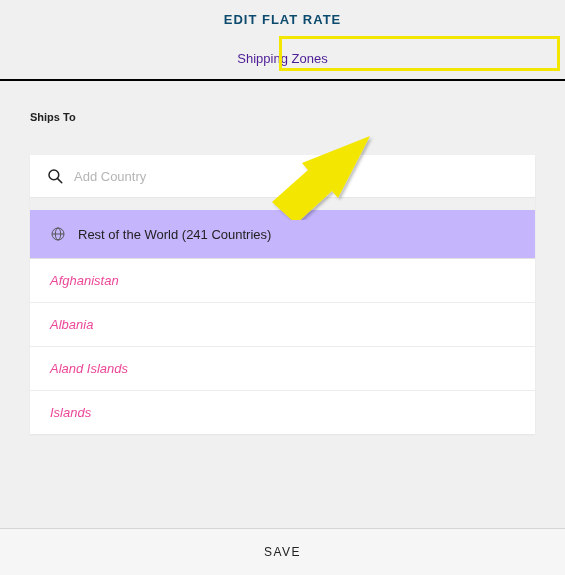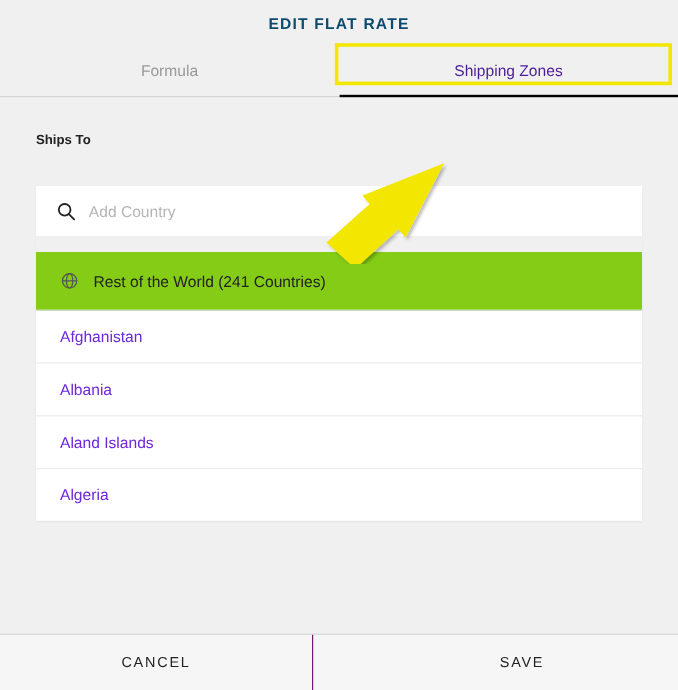--- a/index.html
+++ b/index.html
@@ -74,39 +74,40 @@
   }
   .search-row input::placeholder { color: #b5b5b5; }
   .spacer {
     height: 12px;
     background: #f0f0f0;
   }
   .rest-row {
     display: flex;
     align-items: center;
     padding: 16px 20px;
-    background: #84cc16;
+    background: #c4b5fd;
     font-size: 13px;
     color: #222;
     border-bottom: 1px solid #e0e0e0;
     cursor: pointer;
     text-align: center;
   }
   .rest-row .globe { margin-right: 12px; flex-shrink: 0; }
   .select-countries {
     font-size: 12px;
     color: #b5b5b5;
     padding: 18px 20px 6px 20px;
   }
   .country-item {
     font-size: 13px;
-    color: #6d28d9;
+    color: #ec4899;
     padding: 14px 20px;
     border-bottom: 1px solid #ececec;
     cursor: pointer;
+    font-style: italic;
   }
   .country-item:last-child { border-bottom: none; }
   .footer {
     position: absolute;
     bottom: 0; left: 0; right: 0;
     display: flex;
     border-top: 1px solid #d5d5d5;
     background: #f6f6f6;
   }
   .footer-btn {
@@ -124,23 +125,20 @@
     position: absolute;
     pointer-events: none;
   }
 </style>
 </head>
 <body>
 
 <div class="title">EDIT FLAT RATE</div>
 
 <div class="tabs">
-  <div class="tab inactive">
-    <span>Formula</span>
-  </div>
   <div class="tab active">
     <span>Shipping Zones</span>
   </div>
 </div>
 
 <div class="highlight-box" style="left:279px; top:36px; width:281px; height:35px;"></div>
 
 <div class="content">
   <div class="ships-to-label">Ships To</div>
 
@@ -168,36 +166,33 @@
     <div class="country-item">
       <span>Afghanistan</span>
     </div>
     <div class="country-item">
       <span>Albania</span>
     </div>
     <div class="country-item">
       <span>Aland Islands</span>
     </div>
     <div class="country-item">
-      <span>Algeria</span>
+      <span>Islands</span>
     </div>
   </div>
 </div>
 
 <svg class="arrow-annot" style="left:260px; top:130px;" width="115" height="90" viewBox="0 0 115 90">
   <defs>
     <filter id="sh" x="-20%" y="-20%" width="140%" height="140%">
       <feDropShadow dx="2" dy="2" stdDeviation="1.5" flood-color="rgba(0,0,0,0.25)"></feDropShadow>
     </filter>
   </defs>
   <g filter="url(#sh)" fill="#f3e600">
     <polygon points="12,72 48,40 42,33 110,6 78,68 72,61 36,94"></polygon>
   </g>
 </svg>
 
 <div class="footer">
   <div class="footer-btn">
-    <span>CANCEL</span>
-  </div>
-  <div class="footer-btn">
     <span>SAVE</span>
   </div>
 </div>
 
 </body></html>

